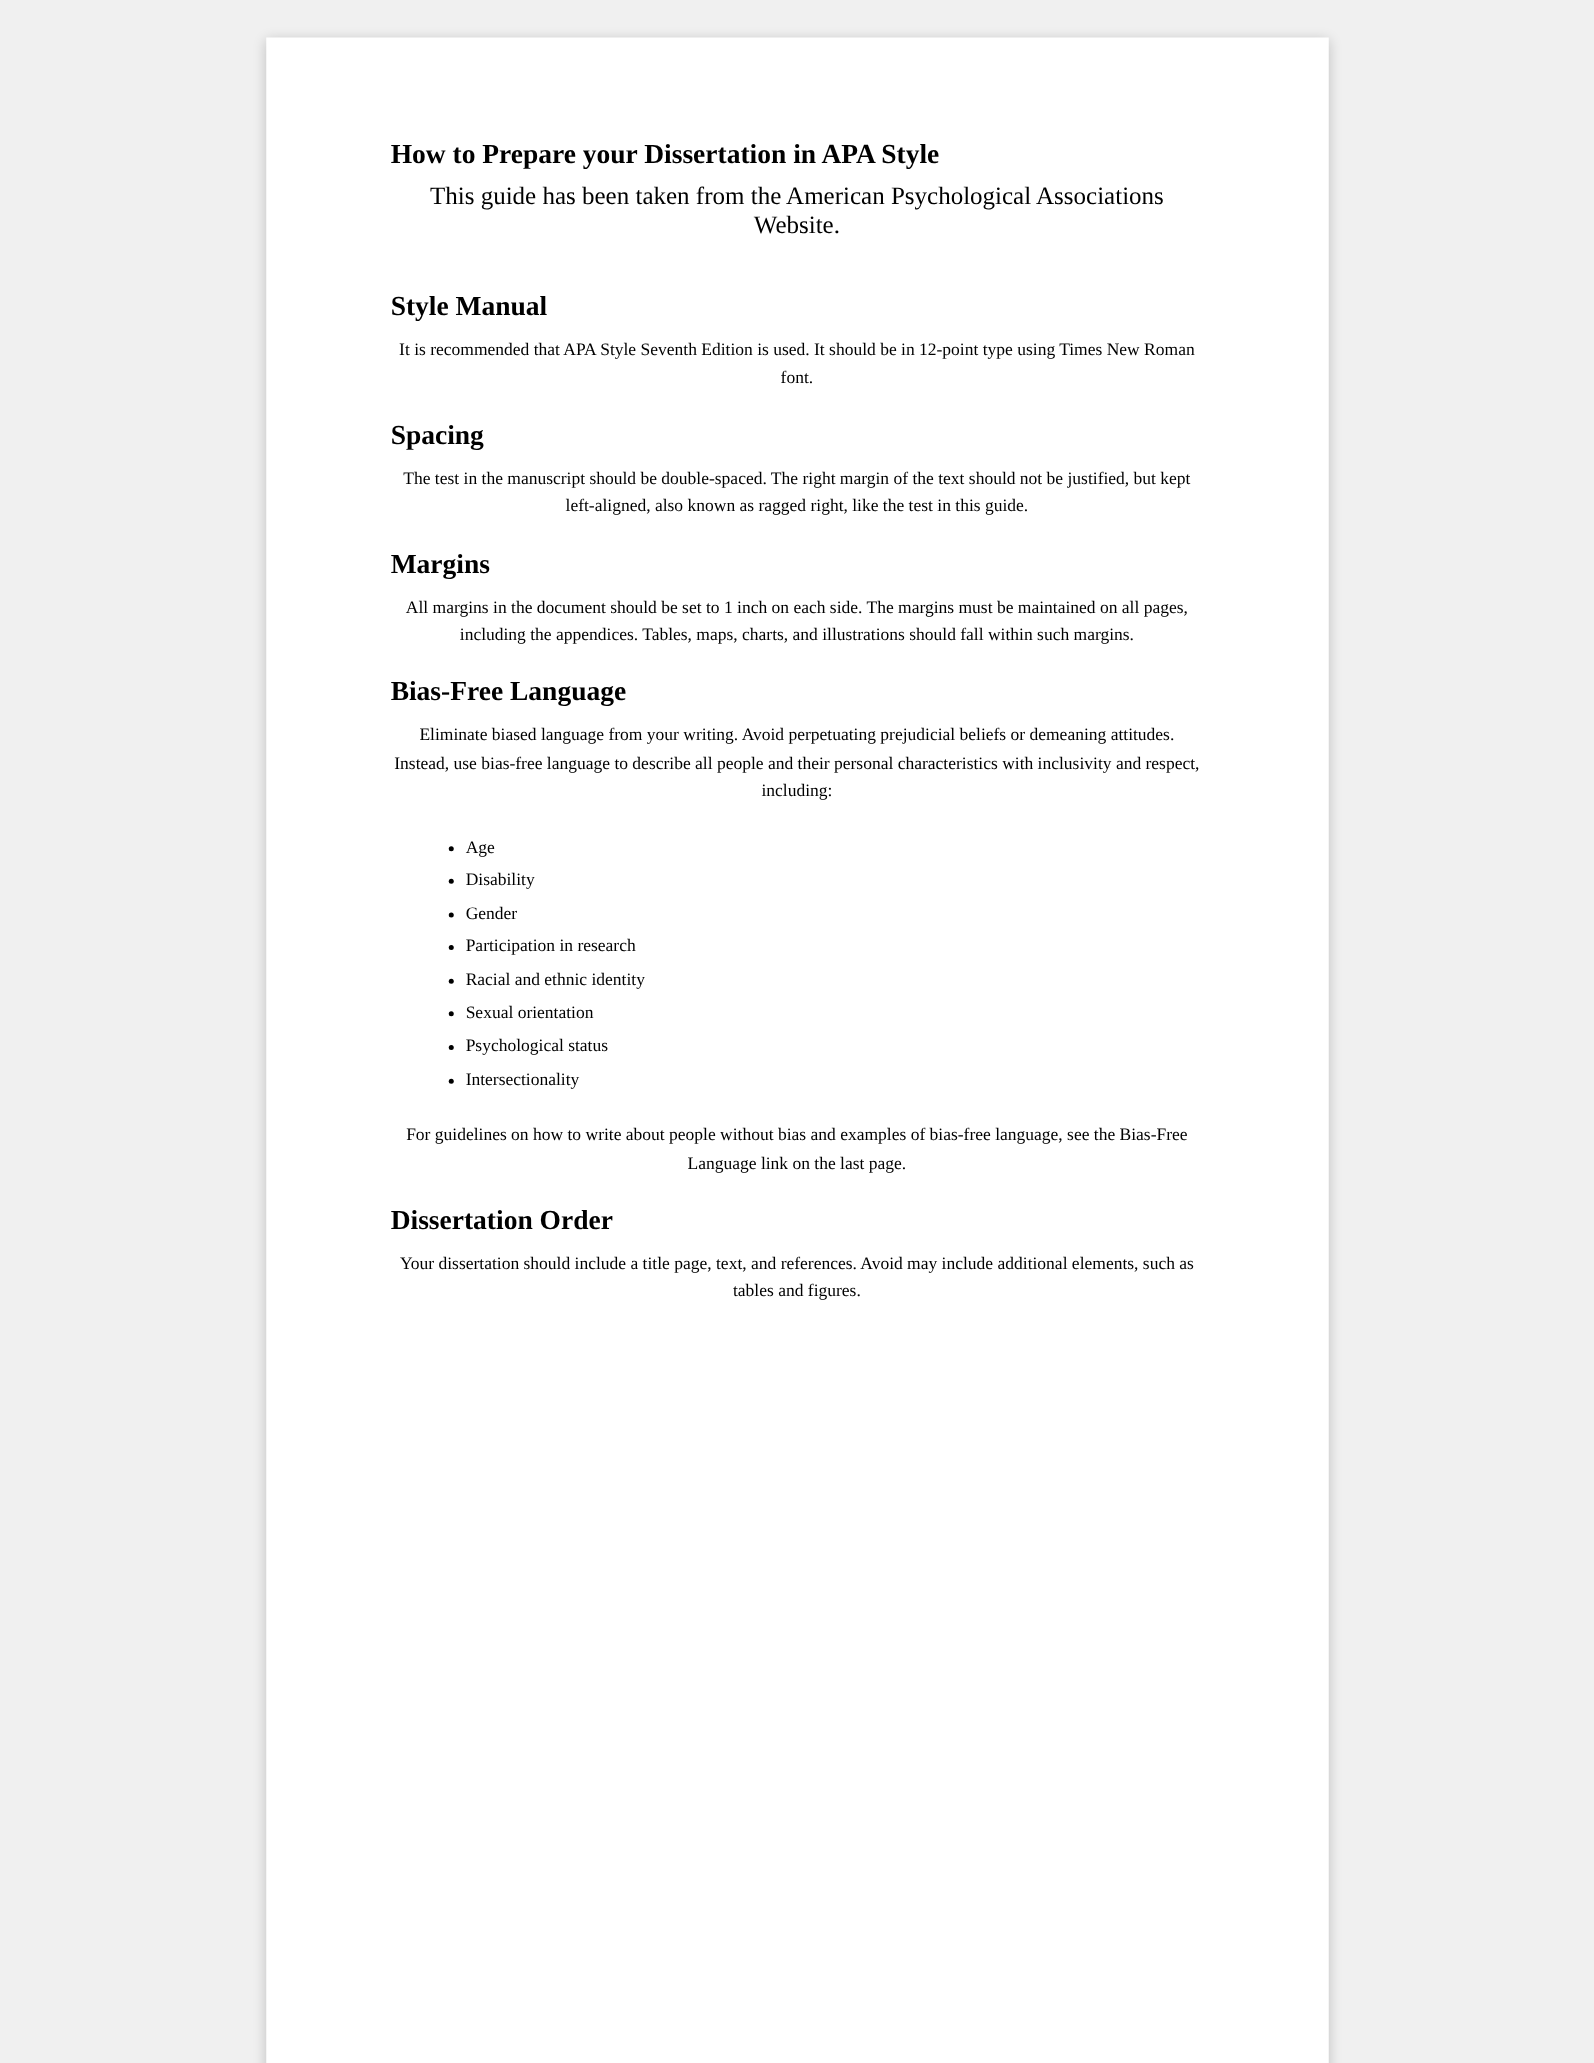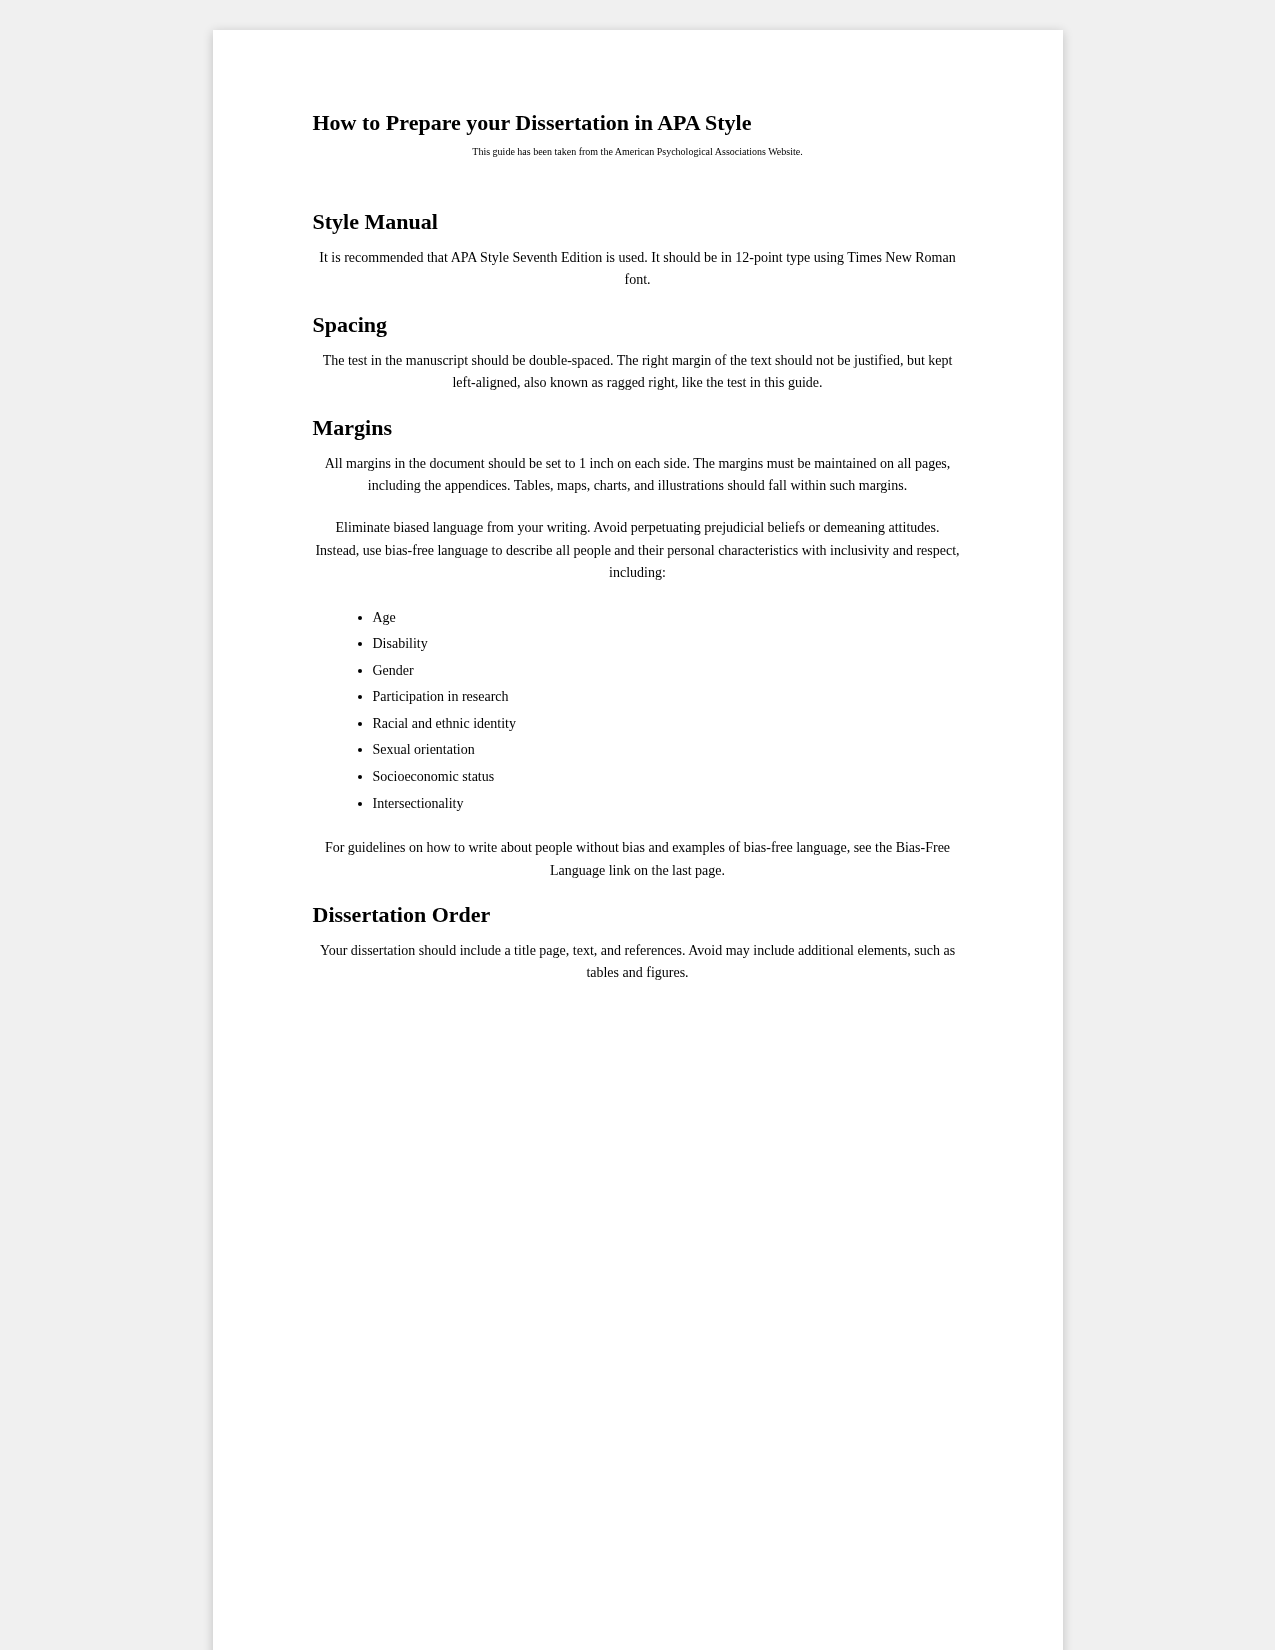--- a/index.html
+++ b/index.html
@@ -29,23 +29,23 @@
     .page-title {
       text-align: left;
       font-size: 22px;
       font-weight: bold;
       margin-bottom: 10px;
       font-family: 'Times New Roman', Times, serif;
     }
 
     .subtitle {
       text-align: center;
-      font-size: 10px;
+      font-size: 20px;
       font-weight: normal;
-      margin-bottom: 52px;
+      margin-bottom: 40px;
       font-family: 'Times New Roman', Times, serif;
     }
 
     .section-heading {
       font-size: 22px;
       font-weight: bold;
       margin-bottom: 12px;
       margin-top: 10px;
       font-family: 'Times New Roman', Times, serif;
     }
@@ -94,30 +94,31 @@
     <h2 class="section-heading">Spacing</h2>
     <p class="body-text">The test in the manuscript should be double-spaced. The right margin of the text should not be justified, but kept left-aligned, also known as ragged right, like the test in this guide.</p>
   </div>
 
   <div class="section">
     <h2 class="section-heading">Margins</h2>
     <p class="body-text">All margins in the document should be set to 1 inch on each side. The margins must be maintained on all pages, including the appendices. Tables, maps, charts, and illustrations should fall within such margins.</p>
   </div>
 
   <div class="section">
+    <h2 class="section-heading">Bias-Free Language</h2>
     <p class="body-text">Eliminate biased language from your writing. Avoid perpetuating prejudicial beliefs or demeaning attitudes. Instead, use bias-free language to describe all people and their personal characteristics with inclusivity and respect, including:</p>
 
     <ul class="bullet-list">
       <li>Age</li>
       <li>Disability</li>
       <li>Gender</li>
       <li>Participation in research</li>
       <li>Racial and ethnic identity</li>
       <li>Sexual orientation</li>
-      <li>Socioeconomic status</li>
+      <li>Psychological status</li>
       <li>Intersectionality</li>
     </ul>
 
     <p class="body-text">For guidelines on how to write about people without bias and examples of bias-free language, see the Bias-Free Language link on the last page.</p>
   </div>
 
   <div class="section">
     <h2 class="section-heading">Dissertation Order</h2>
     <p class="body-text">Your dissertation should include a title page, text, and references. Avoid may include additional elements, such as tables and figures.</p>
   </div>

